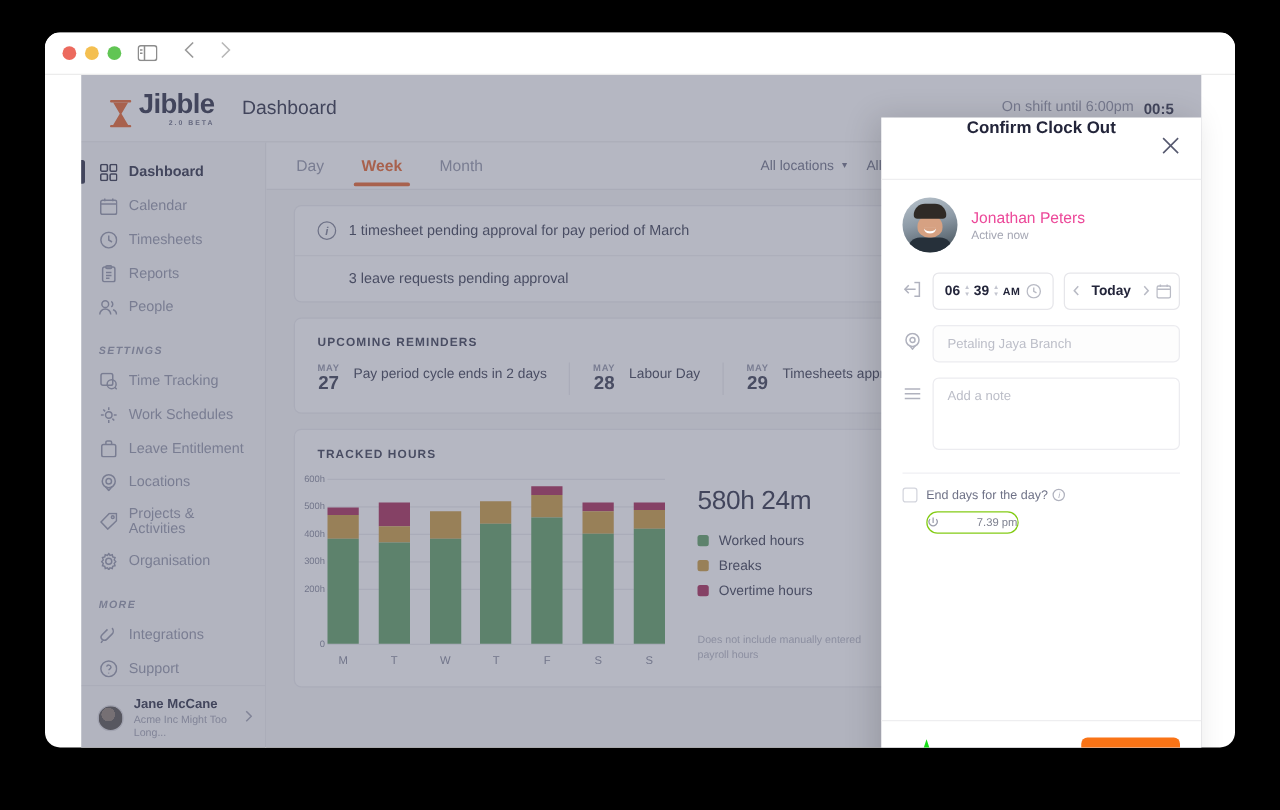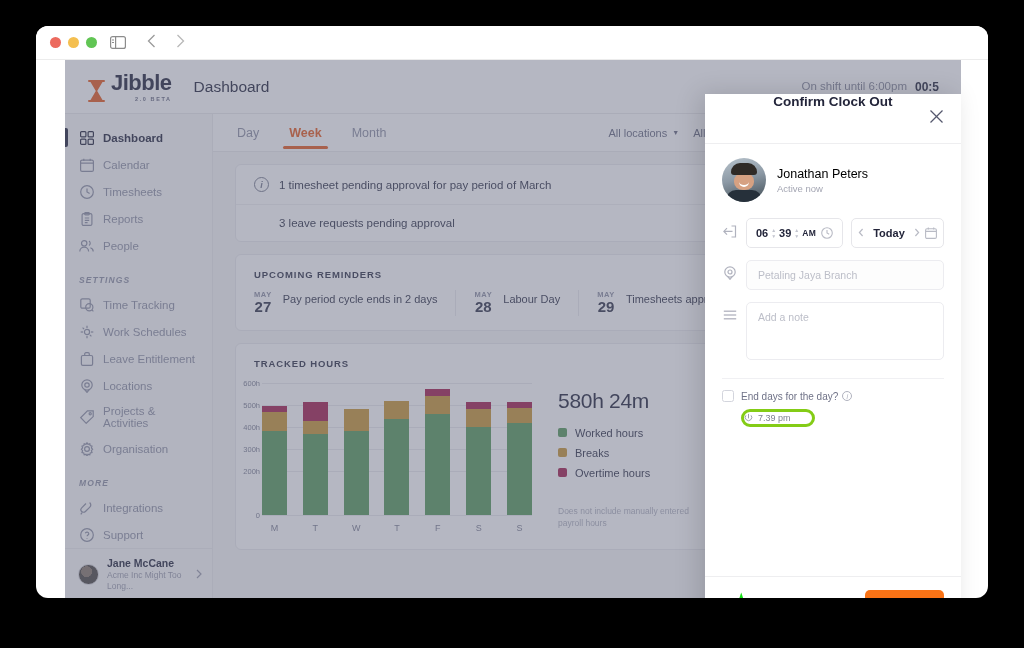--- a/index.html
+++ b/index.html
@@ -165,21 +165,21 @@
   .m-person { display: flex; align-items: center; gap: 11px; padding: 14px 17px 10px; }
   .m-avatar {
     width: 44px; height: 44px; border-radius: 50%; flex-shrink: 0; overflow: hidden;
     background: linear-gradient(165deg,#b8c3cc 0%,#8d9aa6 45%,#3e4a52 100%);
     position: relative;
   }
   .m-avatar .beanie { position:absolute; left:9px; top:5px; width:26px; height:12px; background:#2f2a26; border-radius:9px 9px 3px 3px; }
   .m-avatar .face { position:absolute; left:12px; top:14px; width:20px; height:18px; background:#d6a182; border-radius:50% 50% 45% 45%; }
   .m-avatar .smile { position:absolute; left:17px; top:24px; width:10px; height:5px; border-bottom:2px solid #fff; border-radius:0 0 10px 10px;}
   .m-avatar .torso { position:absolute; left:4px; bottom:0; width:36px; height:12px; background:#26303a; border-radius:10px 10px 0 0; }
-  .m-name { font-size: 12.5px; color: #000000; font-weight: 500; }
+  .m-name { font-size: 12.5px; color: #ec4899; font-weight: 500; }
   .m-status { font-size: 9.5px; color: #a4a6b3; margin-top: 2px; }
 
   .m-row { display: flex; align-items: flex-start; gap: 9px; padding: 6px 17px; }
   .m-rowicon { width: 15px; height: 26px; display: flex; align-items: center; justify-content: center; color: #b0b2be; flex-shrink: 0; }
   .m-fields { display: flex; gap: 8px; flex: 1; }
   .m-box {
     border: 1px solid #e6e6ea; border-radius: 5px; height: 30px;
     display: flex; align-items: center; justify-content: center; gap: 3px; background: #fff;
   }
   .m-time { flex: 1; padding: 0 8px; }
@@ -199,22 +199,22 @@
   .m-textarea {
     flex: 1; border: 1px solid #ececf0; border-radius: 5px; height: 58px;
     padding: 8px 11px; font-size: 10.5px; color: #bcbec8; background: #fff;
   }
   .m-divider { height: 1px; background: #f0f0f3; margin: 12px 17px 0; }
   .m-check { display: flex; align-items: center; gap: 7px; padding: 11px 17px 0; }
   .cbox { width: 12px; height: 12px; border: 1.2px solid #d3d5dd; border-radius: 2.5px; flex-shrink: 0; }
   .m-check-label { font-size: 10px; color: #6f7287; display: flex; align-items: center; gap: 4px; }
   .i-mini { width: 10px; height: 10px; border-radius: 50%; border: 1px solid #b0b2be; color:#b0b2be; font-size: 7px; display:flex; align-items:center; justify-content:center; font-style: italic; }
   .m-pill {
-    margin: 7px 17px 0 36px; border: 3px solid #84cc16; border-radius: 11px;
-    height: 18px; width: 74px; display: flex; align-items: center; justify-content: flex-start; gap: 5px;
+    margin: 7px 17px 0 36px; border: 1px solid #84cc16; border-radius: 11px;
+    height: 18px; width: 74px; display: flex; align-items: center; justify-content: space-between; gap: 5px;
     font-size: 9px; color: #7e8190;
   }
   .m-spacer { flex: 1; }
   .m-footer {
     border-top: 1px solid #eeeef0; height: 56px; display: flex; align-items: center;
     padding: 0 17px; gap: 14px; flex-shrink: 0;
   }
   .btn-cancel { margin-left: auto; font-size: 11.5px; color: #e8632a; padding: 6px 8px; }
   .btn-save {
     background: #f97316; color: #fff; font-size: 11.5px; font-weight: bold;

